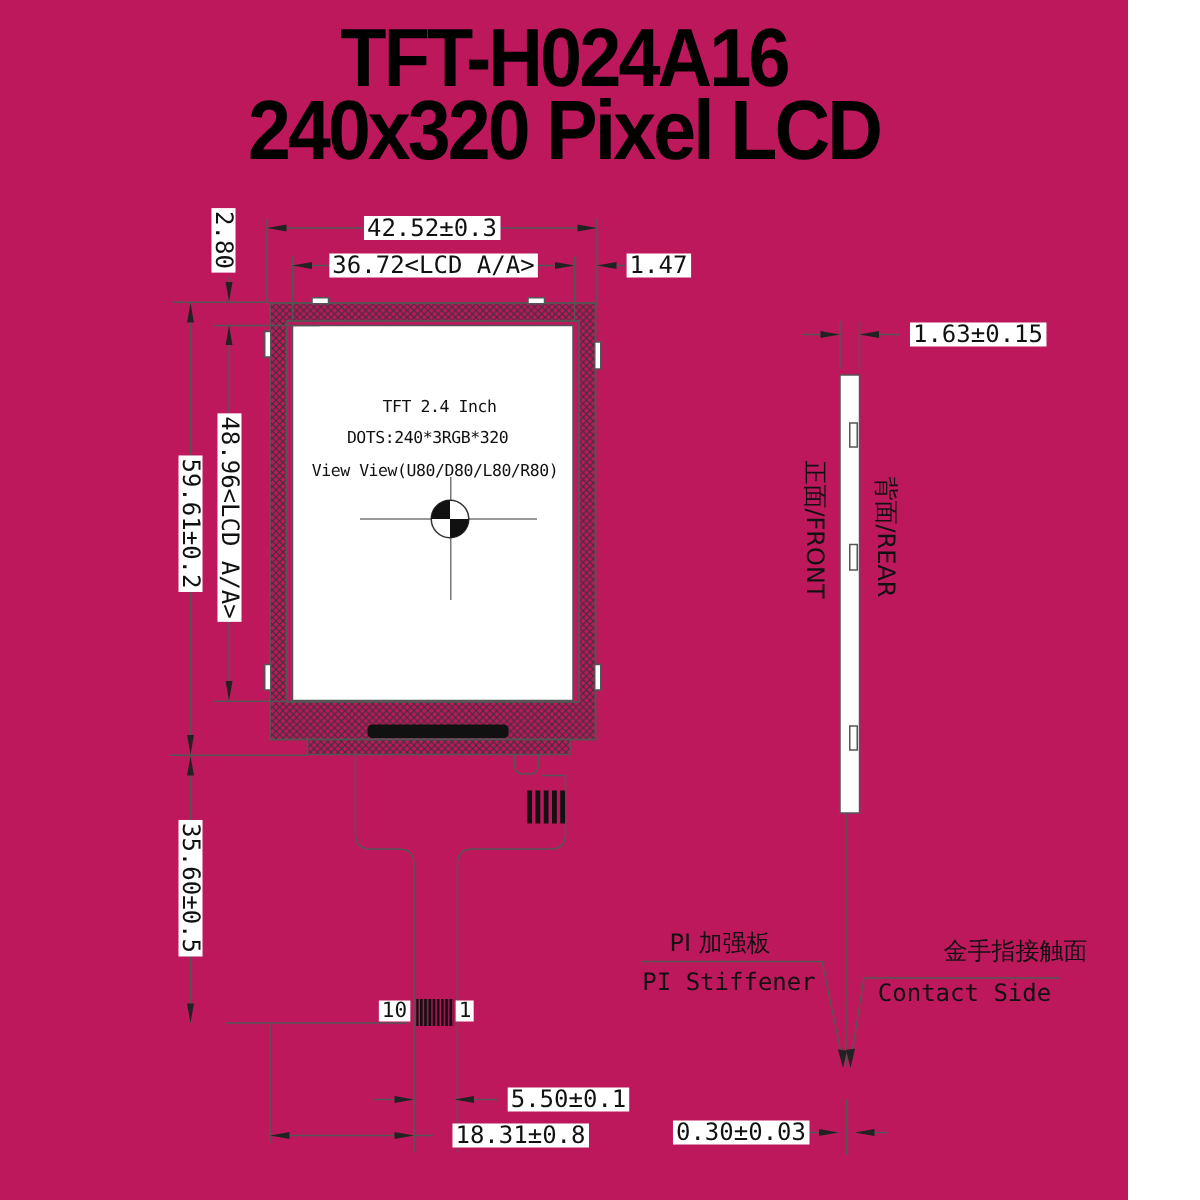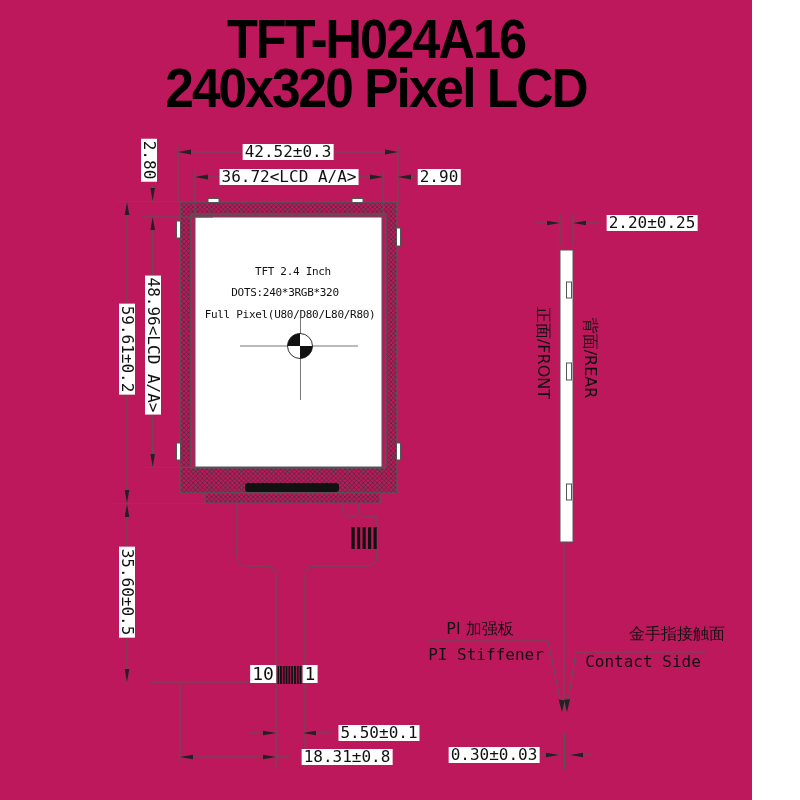--- a/index.html
+++ b/index.html
@@ -9,21 +9,21 @@
   .title{position:absolute;left:50%;transform:translateX(-50%) scale(0.97,1.06);
          font-family:"Liberation Sans",sans-serif;font-weight:bold;color:#000;
          letter-spacing:-2px;white-space:nowrap;line-height:1}
   #title1{top:13px;font-size:52px}
   #title2{top:61px;font-size:53px}
   .t{position:absolute;font-size:16px;line-height:1;white-space:nowrap;
      transform:translate(-50%,-50%);background:#fff;padding:0 2px}
   .rot{transform:translate(-50%,-50%) rotate(90deg)}
   .nobg{background:transparent;padding:0}
   .spec{font-size:11px;letter-spacing:-0.3px}
-  .pin{font-size:18px}
+  .pin{font-size:14px}
   .cjk{font-family:"DejaVu Sans","Liberation Sans",sans-serif}
   .cn{font-size:16px}
 </style>
 </head>
 <body>
 
 <div id="stage">
 
   <svg width="800" height="800" viewBox="0 0 800 800">
     <defs>
@@ -147,37 +147,37 @@
       <polygon points="562,712 558.6,699.5 564.6,700.5"></polygon>
       <polygon points="567,712 564,699.8 570,699.2"></polygon>
     </g>
   </svg>
 
   <div id="title1" class="title">TFT-H024A16</div>
   <div id="title2" class="title">240x320 Pixel LCD</div>
 
   <div class="t spec nobg" style="left:293px;top:271px">TFT 2.4 Inch</div>
   <div class="t spec nobg" style="left:285px;top:292px">DOTS:240*3RGB*320</div>
-  <div class="t spec nobg" style="left:290px;top:314px">Full Pixel(U80/D80/L80/R80)</div>
+  <div class="t spec nobg" style="left:290px;top:314px">View View(U80/D80/L80/R80)</div>
 
   <div class="t" style="left:288px;top:152px">42.52±0.3</div>
   <div class="t" style="left:289px;top:177px">36.72&lt;LCD A/A&gt;</div>
-  <div class="t" style="left:439px;top:177px">2.90</div>
+  <div class="t" style="left:439px;top:177px">1.47</div>
   <div class="t" style="left:379px;top:733px">5.50±0.1</div>
   <div class="t" style="left:347px;top:757px">18.31±0.8</div>
 
   <div class="t rot" style="left:149px;top:160px">2.80</div>
   <div class="t rot" style="left:153px;top:345px">48.96&lt;LCD A/A&gt;</div>
   <div class="t rot" style="left:127px;top:349px">59.61±0.2</div>
   <div class="t rot" style="left:127px;top:592px">35.60±0.5</div>
 
   <div class="t pin" style="left:263px;top:674px">10</div>
   <div class="t pin" style="left:310px;top:674px">1</div>
 
-  <div class="t" style="left:652px;top:223px">2.20±0.25</div>
+  <div class="t" style="left:652px;top:223px">1.63±0.15</div>
   <div class="t" style="left:494px;top:755px">0.30±0.03</div>
   <div class="t rot cjk nobg" style="left:543px;top:353px;font-size:16px">正面/FRONT</div>
   <div class="t rot cjk nobg" style="left:590px;top:358px;font-size:16px">背面/REAR</div>
 
   <div class="t cjk cn nobg" style="left:480px;top:629px">PI 加强板</div>
   <div class="t nobg" style="left:486px;top:655px">PI Stiffener</div>
   <div class="t cjk cn nobg" style="left:677px;top:634px">金手指接触面</div>
   <div class="t nobg" style="left:643px;top:662px">Contact Side</div>
 
 </div>

